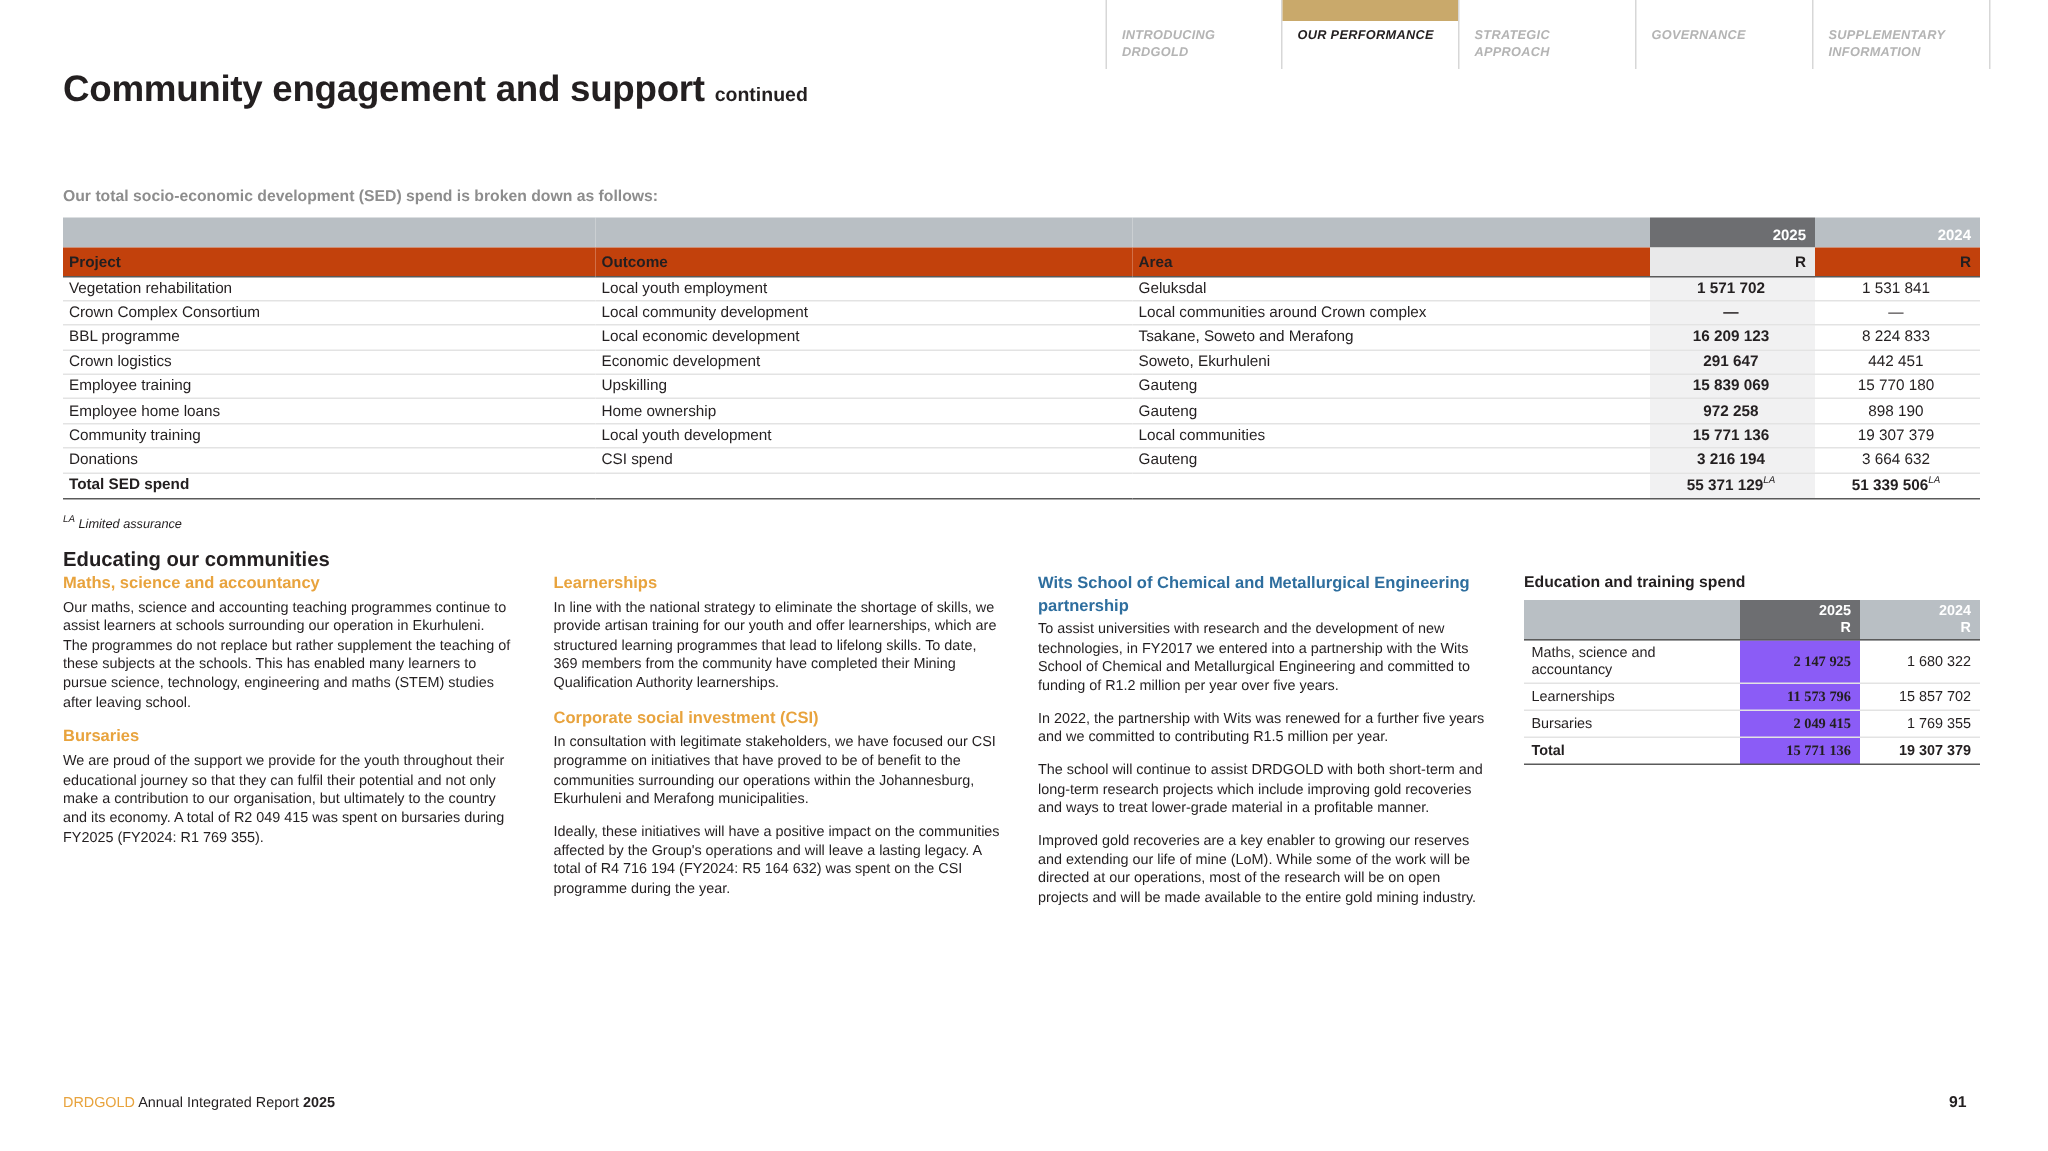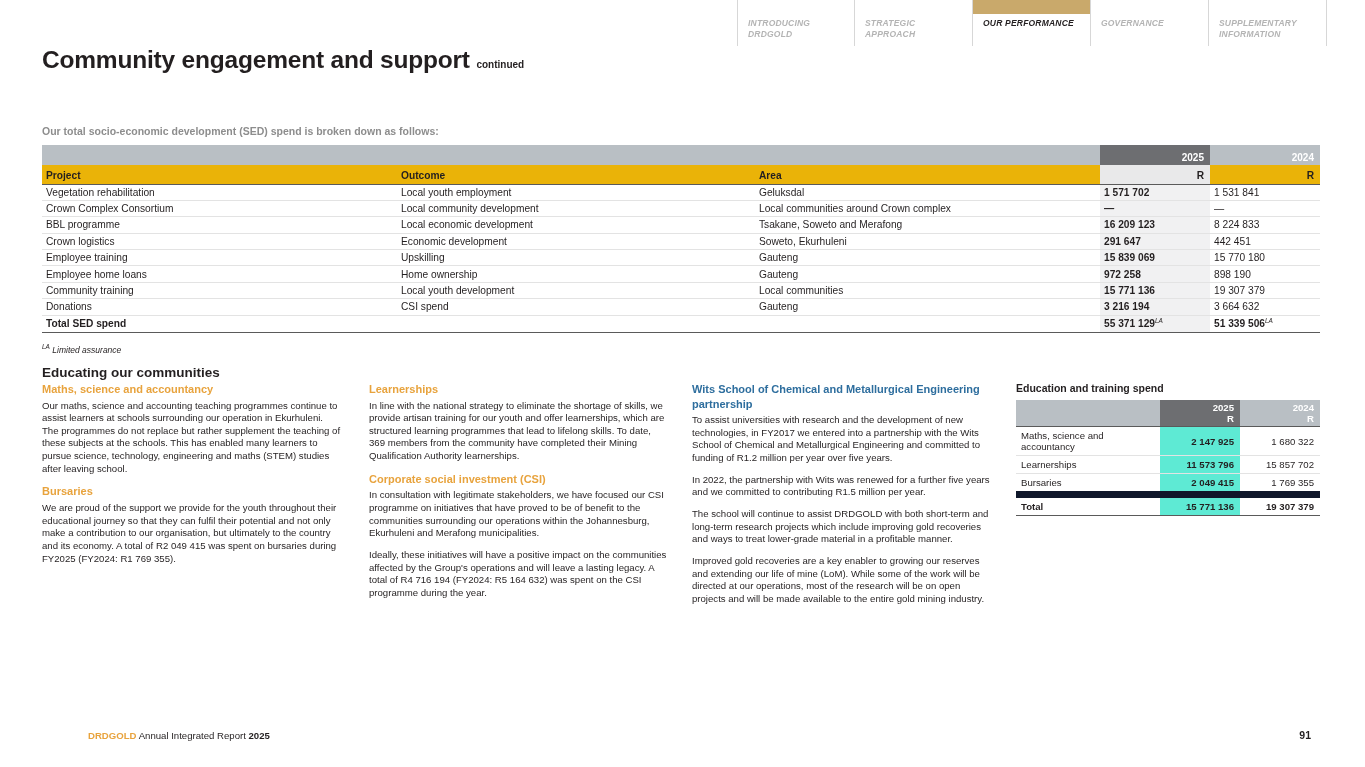--- a/index.html
+++ b/index.html
@@ -50,21 +50,21 @@
   .page-title {
     position: absolute;
     top: 46px;
     left: 42px;
     font-size: 24.5px;
     font-weight: bold;
     letter-spacing: -0.2px;
     color: #231f20;
   }
   .page-title .cont {
-    font-size: 10px;
+    font-size: 13px;
     font-weight: bold;
     letter-spacing: 0;
     margin-top: 44px;
   }
 
   
   .sed-intro {
     position: absolute;
     top: 125px;
     left: 42px;
@@ -102,34 +102,34 @@
   .sed-table thead tr.yr th.dark { background: #6d6e71; }
   .sed-table thead tr.yr th.blank { background: #b9bfc4; }
 
   .sed-table thead tr.hd th {
     height: 19px;
     padding: 2px 6px 3px 4px;
     font-size: 10.2px;
     font-weight: bold;
     text-align: left;
     vertical-align: bottom;
-    background: #eab308;
+    background: #c2410c;
     color: #231f20;
     border-bottom: 1px solid #5a5a5a;
   }
   .sed-table thead tr.hd th.r { text-align: right; }
   .sed-table thead tr.hd th.dark { background: #e9e9ea; }
 
   .sed-table tbody td {
     height: 16.4px;
     padding: 1px 6px 1px 4px;
     border-bottom: 1px solid #e3e3e3;
     vertical-align: middle;
   }
-  .sed-table tbody td.num { text-align: left; }
+  .sed-table tbody td.num { text-align: center; }
   .sed-table tbody td.y25 { font-weight: bold; background: #f1f1f2; }
   .sed-table tbody tr.total td {
     font-weight: bold;
     border-top: 1px solid #5a5a5a;
     border-bottom: 1px solid #5a5a5a;
     height: 17px;
   }
   .sup { font-size: 6.5px; font-style: italic; vertical-align: super; font-weight: normal; }
 
   .la-note {
@@ -200,51 +200,51 @@
   }
   .ets-table thead th.dark { background: #6d6e71; }
   .ets-table thead th.blank { background: #b9bfc4; }
   .ets-table tbody td {
     padding: 3px 6px 3px 5px;
     border-bottom: 1px solid #e3e3e3;
     vertical-align: middle;
     height: 16px;
   }
   .ets-table tbody td.num { text-align: right; }
-  .ets-table tbody td.y25 { font-weight: bold; background: #5eead4; }
+  .ets-table tbody td.y25 { font-weight: bold; background: #8b5cf6; font-family: Liberation Serif, serif; }
   .ets-table tbody tr.total td {
     font-weight: bold;
-    border-top: 7px solid #0f172a;
+    border-top: 1px solid #0f172a;
     border-bottom: 1px solid #5a5a5a;
   }
 
   
   .footer {
     position: absolute;
     bottom: 26px;
     left: 42px;
     font-size: 9.6px;
   }
-  .footer .brand { color: #e8a33d; font-weight: bold; margin-left: 46px; }
+  .footer .brand { color: #e8a33d; font-weight: normal; }
   .footer .yr { font-weight: bold; }
   .pageno {
     position: absolute;
     bottom: 26px;
     right: 54px;
     font-size: 10.5px;
     font-weight: bold;
   }
 </style>
 </head>
 <body>
 
 <div class="topnav">
   <div class="tab"><span>INTRODUCING DRDGOLD</span></div>
+  <div class="tab active"><span>OUR PERFORMANCE</span></div>
   <div class="tab"><span>STRATEGIC APPROACH</span></div>
-  <div class="tab active"><span>OUR PERFORMANCE</span></div>
   <div class="tab"><span>GOVERNANCE</span></div>
   <div class="tab"><span>SUPPLEMENTARY INFORMATION</span></div>
 </div>
 
 <div class="page-title">
   <span>Community engagement and support</span>
   <span class="cont">continued</span>
 </div>
 
 <div class="sed-intro">Our total socio-economic development (SED) spend is broken down as follows:</div>

